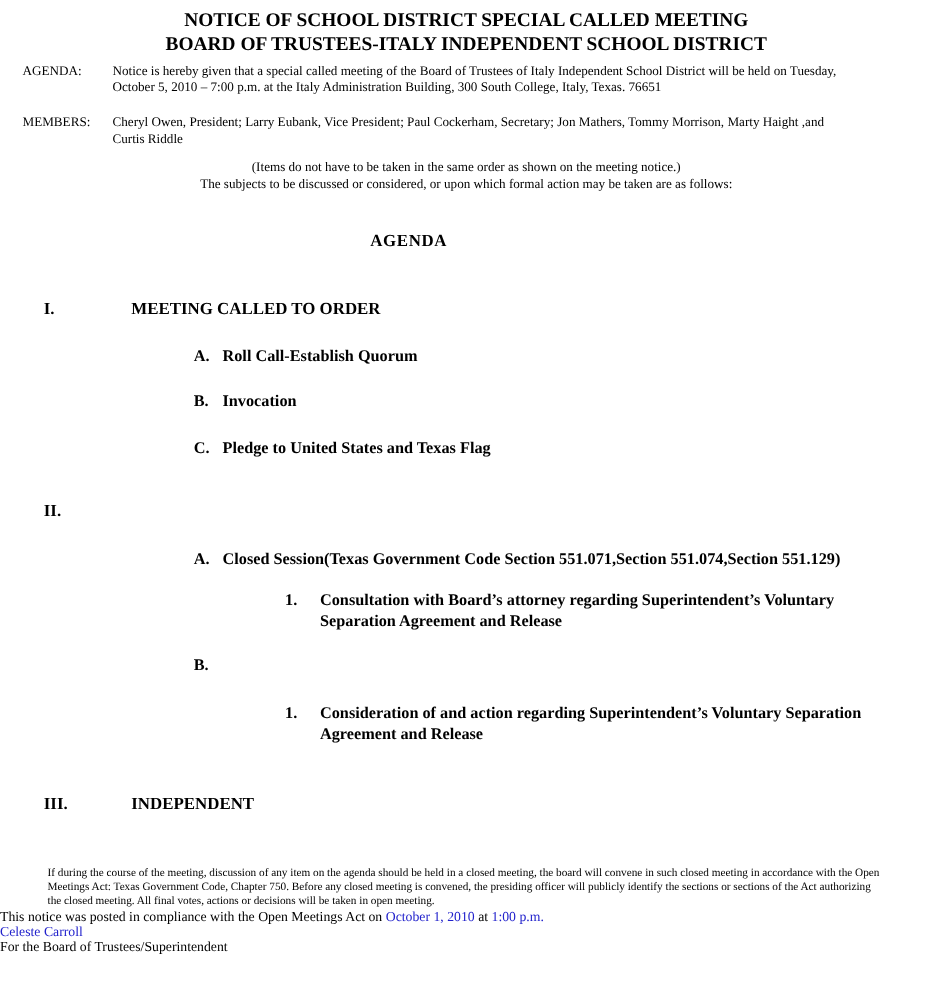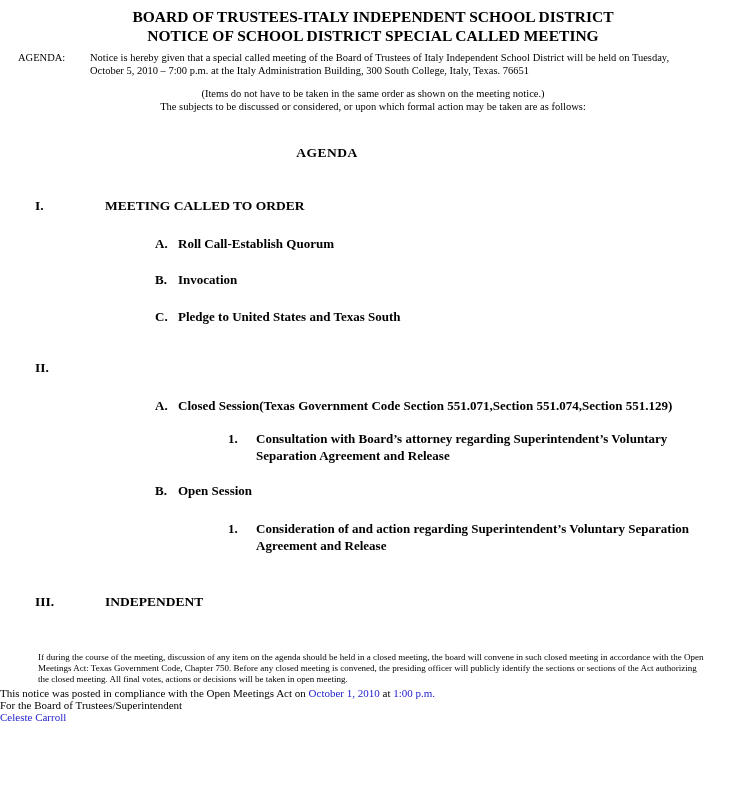--- a/index.html
+++ b/index.html
@@ -62,29 +62,33 @@
   .centered-footer { width: 700px; text-align: left; font-size: 11px; line-height: 12px; }
   .posted-line { margin-top: 2px; }
   .link-blue { color: #2222CC; text-decoration: none; cursor: pointer; }
 </style>
 </head>
 <body>
 
 <div class="page">
 
   <div class="doc-header">
+    <div class="title-line">NOTICE OF SCHOOL DISTRICT SPECIAL CALLED MEETING</div>
     <div class="title-line">BOARD OF TRUSTEES-ITALY INDEPENDENT SCHOOL DISTRICT</div>
-    <div class="title-line">NOTICE OF SCHOOL DISTRICT SPECIAL CALLED MEETING</div>
   </div>
 
   <div class="labeled-row row-agenda">
     <div class="row-label">AGENDA:</div>
     <div class="row-body">Notice is hereby given that a special called meeting of the Board of Trustees of Italy Independent School District will be held on Tuesday, October 5, 2010 – 7:00 p.m. at the Italy Administration Building, 300 South College, Italy, Texas. 76651</div>
   </div>
 
+  <div class="labeled-row row-members">
+    <div class="row-label">MEMBERS:</div>
+    <div class="row-body">Cheryl Owen, President; Larry Eubank, Vice President; Paul Cockerham, Secretary; Jon Mathers, Tommy Morrison, Marty Haight ,and Curtis Riddle</div>
+  </div>
 
   <div class="note">
     <div>(Items do not have to be taken in the same order as shown on the meeting notice.)</div>
     <div>The subjects to be discussed or considered, or upon which formal action may be taken are as follows:</div>
   </div>
 
   <div class="agenda-heading-wrap">
     <span class="agenda-heading">AGENDA</span>
   </div>
 
@@ -95,37 +99,36 @@
   <div class="letter-item mt21">
     <div class="letter">A.</div>
     <div class="letter-text">Roll Call-Establish Quorum</div>
   </div>
   <div class="letter-item mt19">
     <div class="letter">B.</div>
     <div class="letter-text">Invocation</div>
   </div>
   <div class="letter-item mt20">
     <div class="letter">C.</div>
-    <div class="letter-text">Pledge to United States and Texas South</div>
+    <div class="letter-text">Pledge to United States and Texas Flag</div>
   </div>
 
   <div class="section section-2">
     <div class="numeral">II.</div>
   </div>
   <div class="letter-item mt21">
     <div class="letter">A.</div>
     <div class="letter-text">Closed Session(Texas Government Code Section 551.071,Section 551.074,Section 551.129)</div>
   </div>
   <div class="num-item mt16">
     <div class="number">1.</div>
     <div class="num-text">Consultation with Board’s attorney regarding Superintendent’s Voluntary Separation Agreement and Release</div>
   </div>
   <div class="letter-item mt18">
     <div class="letter">B.</div>
-    <div class="letter-text">Open Session</div>
   </div>
   <div class="num-item mt21">
     <div class="number">1.</div>
     <div class="num-text">Consideration of and action regarding Superintendent’s Voluntary Separation Agreement and Release</div>
   </div>
 
   <div class="section section-3">
     <div class="numeral">III.</div>
     <div class="section-title">INDEPENDENT</div>
   </div>
@@ -133,19 +136,19 @@
   <div class="legal">
     <div>If during the course of the meeting, discussion of any item on the agenda should be held in a closed meeting, the board will convene in such closed meeting in accordance with the Open</div>
     <div>Meetings Act:  Texas Government Code, Chapter 750. Before any closed meeting is convened, the presiding officer will publicly identify the sections or sections of the Act authorizing</div>
     <div>the closed meeting. All final votes, actions or decisions will be taken in open meeting.</div>
   </div>
 
   <div class="centered-footer posted-line">
     <span>This notice was posted in compliance with the Open Meetings Act on </span><span class="link-blue">October 1, 2010</span><span> at </span><span class="link-blue">1:00 p.m.</span>
   </div>
   <div class="centered-footer">
-    <span>For the Board of Trustees/Superintendent</span>
+    <span class="link-blue">Celeste Carroll</span>
   </div>
   <div class="centered-footer">
-    <span class="link-blue">Celeste Carroll</span>
+    <span>For the Board of Trustees/Superintendent</span>
   </div>
 
 </div>
 
 </body></html>

